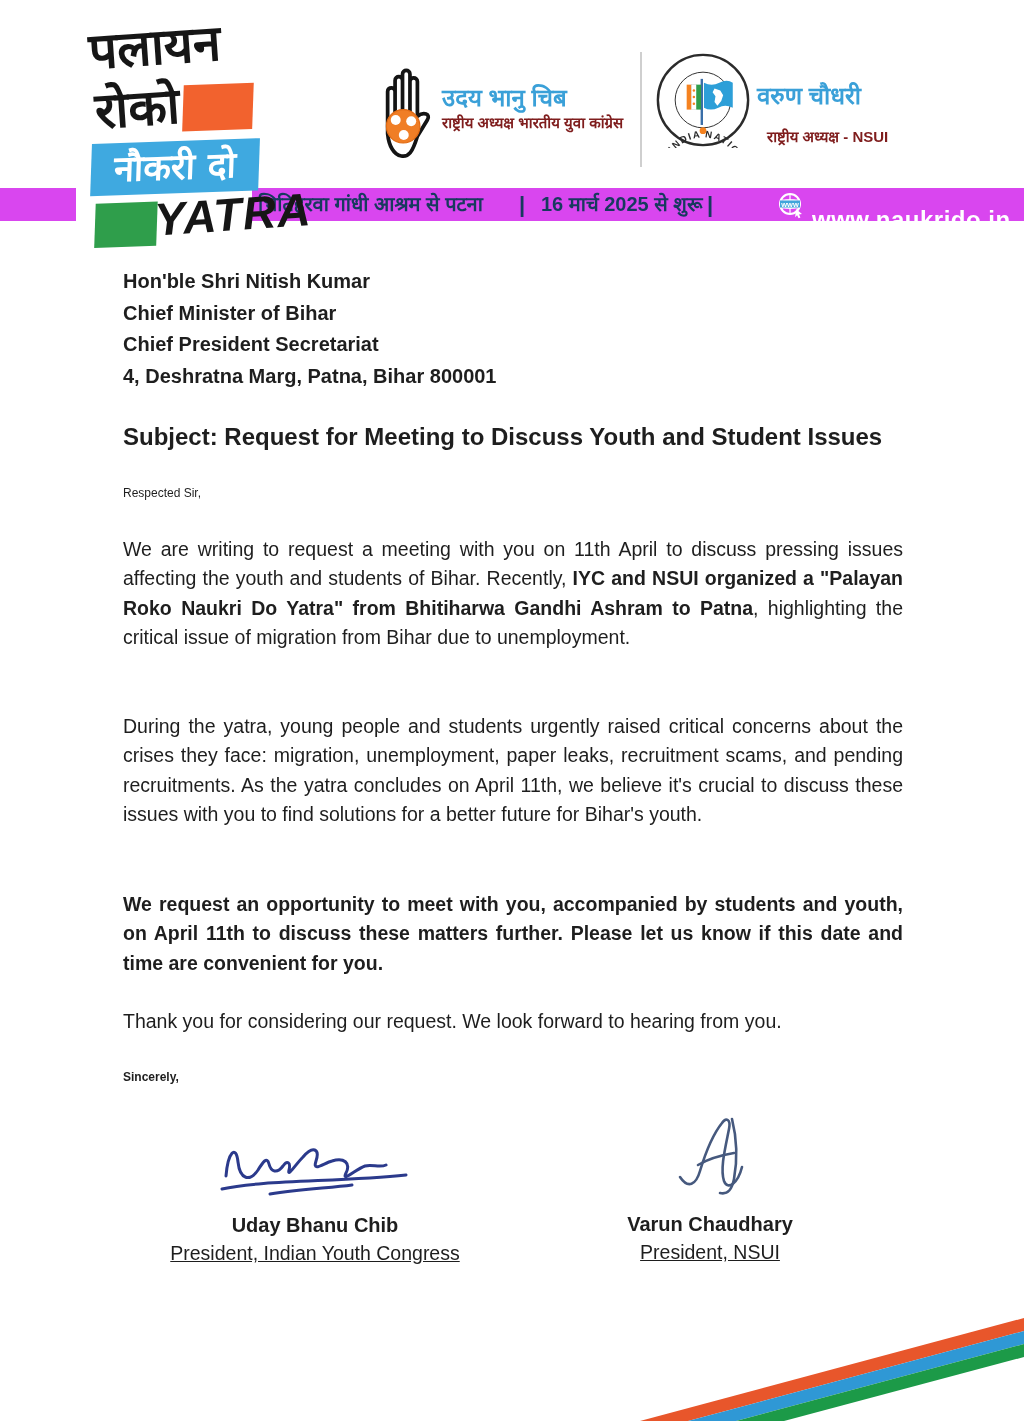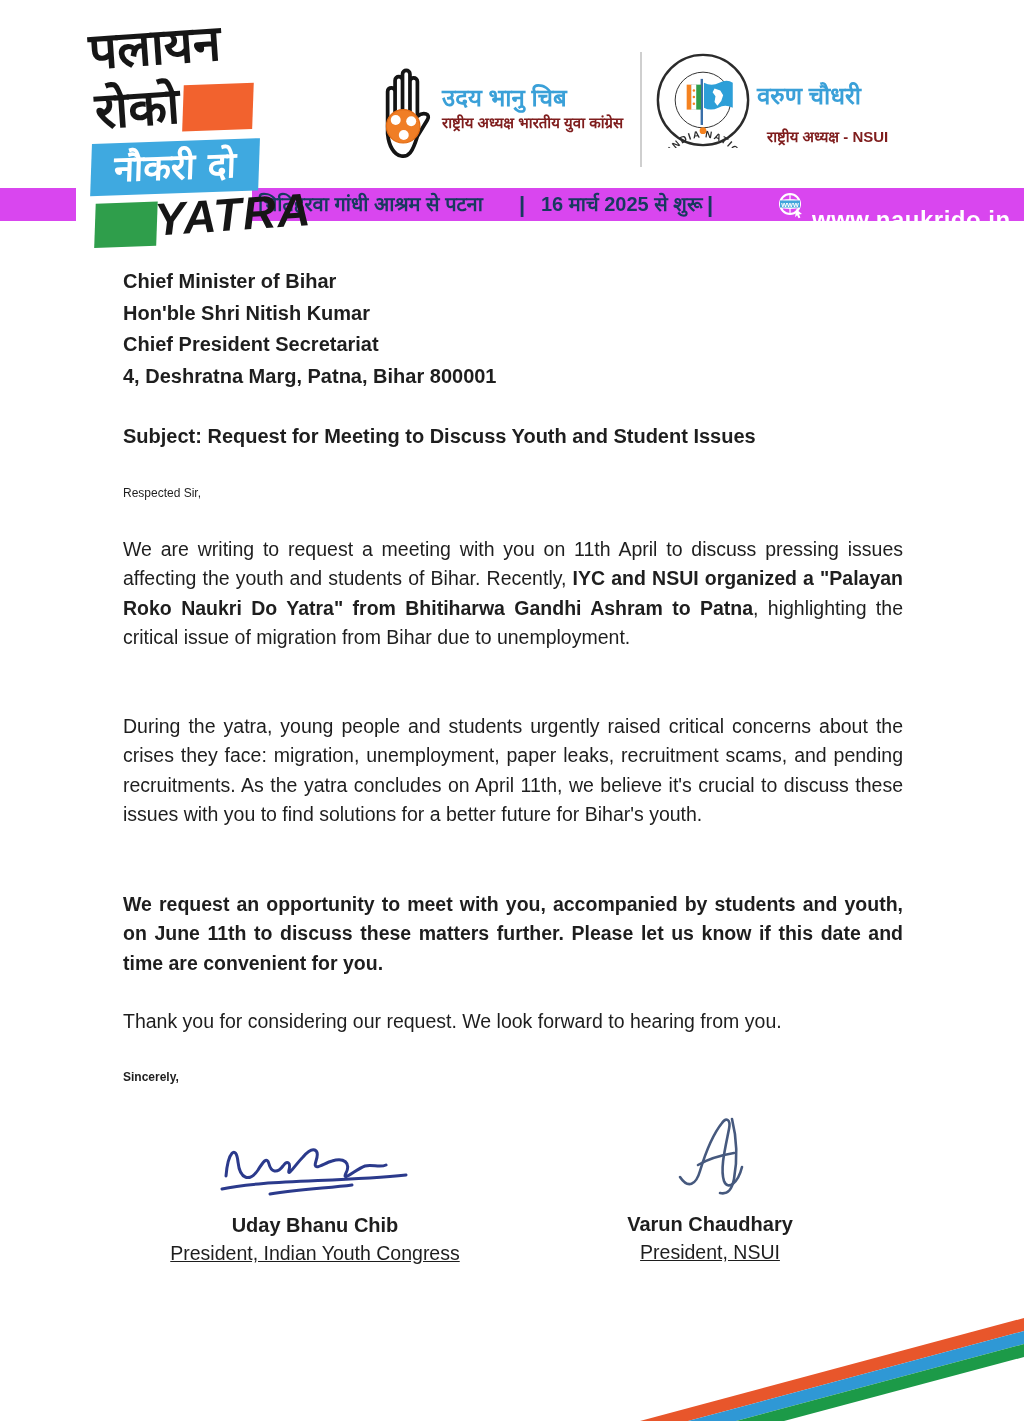--- a/index.html
+++ b/index.html
@@ -32,21 +32,21 @@
   .yl-green{position:absolute;left:0px;top:184px;width:62px;height:44px;background:#2f9e4b;transform:skew(-6deg,2deg);}
   .yl-yatra{left:60px;top:180px;font-size:46px;font-style:italic;letter-spacing:1px;
     font-family:"Liberation Sans",sans-serif;}
   
   .org-name{position:absolute;font-weight:bold;color:#3aa0d8;font-size:24px;white-space:nowrap;}
   .org-sub{position:absolute;font-weight:bold;color:#7f1d1d;font-size:15px;white-space:nowrap;}
   .divider{position:absolute;left:640px;top:52px;width:2px;height:115px;background:#cfcfcf;}
   
   .block{position:absolute;left:123px;width:780px;font-size:19.5px;line-height:29.4px;}
   .addr{top:266px;font-weight:bold;font-size:20px;line-height:31.6px;}
-  .subject{top:422px;font-weight:bold;font-size:20px;}
+  .subject{top:422px;font-weight:bold;font-size:24px;}
   .salutation{top:479px;font-weight:normal;font-size:12px;}
   .p1{top:535px;text-align:justify;}
   .p2{top:712px;text-align:justify;}
   .p3{top:890px;text-align:justify;font-weight:bold;}
   .p4{top:1007px;}
   .closing{top:1063px;font-weight:bold;font-size:12px;}
   
   .sig-left{position:absolute;left:150px;top:1132px;width:330px;text-align:center;}
   .sig-right{position:absolute;left:555px;top:1115px;width:310px;text-align:center;}
   .sig-name{font-weight:bold;font-size:20px;margin-top:6px;}
@@ -128,35 +128,35 @@
       <rect x="43" y="34" width="5" height="26" fill="#2f9e4b"></rect>
       <path d="M51 32 q8 4 16 0 q8 -4 14 0 l0 26 q-8 -4 -15 0 q-8 4 -15 0 Z" fill="#2d9fd8"></path>
       <path d="M62 38 l6 2 3 5 -2 6 -4 5 -3 -4 1 -6 -3 -4 Z" fill="#ffffff"></path>
       <circle cx="50" cy="82" r="3.5" fill="#f58220"></circle>
     </svg>
   </div>
   <div class="org-name" style="left:757px;top:78px;">वरुण चौधरी</div>
   <div class="org-sub" style="left:767px;top:110px;margin-top:16px;">राष्ट्रीय अध्यक्ष - NSUI</div>
 
   <div class="block addr">
+    <div>Hon'ble Shri Nitish Kumar</div>
     <div>Chief Minister of Bihar</div>
-    <div>Hon'ble Shri Nitish Kumar</div>
     <div>Chief President Secretariat</div>
     <div>4, Deshratna Marg, Patna, Bihar 800001</div>
   </div>
 
   <div class="block subject">Subject: Request for Meeting to Discuss Youth and Student Issues</div>
 
   <div class="block salutation">Respected Sir,</div>
 
   <div class="block p1"><span>We are writing to request a meeting with you on 11th April to discuss pressing issues affecting the youth and students of Bihar. Recently, </span><b>IYC and NSUI organized a "Palayan Roko Naukri Do Yatra" from Bhitiharwa Gandhi Ashram to Patna</b><span>, highlighting the critical issue of migration from Bihar due to unemployment.</span></div>
 
   <div class="block p2">During the yatra, young people and students urgently raised critical concerns about the crises they face: migration, unemployment, paper leaks, recruitment scams, and pending recruitments. As the yatra concludes on April 11th, we believe it's crucial to discuss these issues with you to find solutions for a better future for Bihar's youth.</div>
 
-  <div class="block p3">We request an opportunity to meet with you, accompanied by students and youth, on June 11th to discuss these matters further. Please let us know if this date and time are convenient for you.</div>
+  <div class="block p3">We request an opportunity to meet with you, accompanied by students and youth, on April 11th to discuss these matters further. Please let us know if this date and time are convenient for you.</div>
 
   <div class="block p4">Thank you for considering our request. We look forward to hearing from you.</div>
 
   <div class="block closing">Sincerely,</div>
 
   <div class="sig-left">
     <svg width="210" height="72" viewBox="0 0 210 72" aria-label="Uday Bhanu">
       <g fill="none" stroke="#2b3a8c" stroke-width="3" stroke-linecap="round">
         <path d="M16 44 C18 20 26 12 28 30 C30 48 40 50 48 38 C53 30 57 24 59 32 C61 40 67 42 73 34 C77 28 81 30 79 38 C77 46 86 32 93 25 C103 13 110 17 106 29 C102 41 114 31 122 29 C134 25 141 31 136 41 C131 51 146 37 155 34 C162 32 170 36 176 33"></path>
         <path d="M12 57 C50 48 130 50 196 43"></path>

